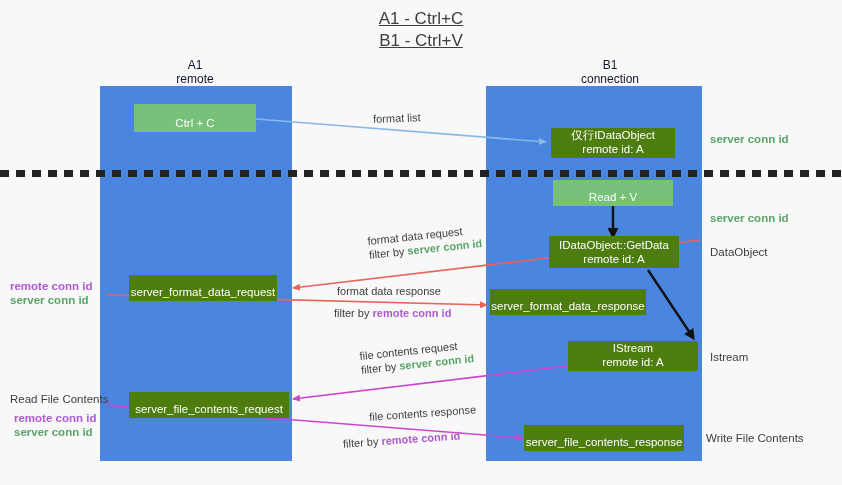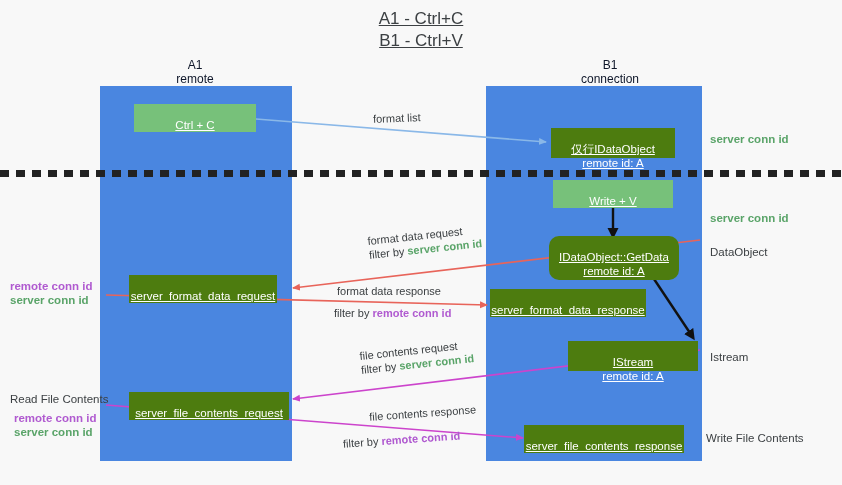--- a/index.html
+++ b/index.html
@@ -24,23 +24,23 @@
     text-align:center;font-size:12px;line-height:14px;color:#0f172a;
   }
 
   
   .lane{background:#4a86e0;}
 
   
   .box{
     box-sizing:border-box;
     display:flex;flex-direction:column;
-    align-items:center;justify-content:flex-start;
+    align-items:center;justify-content:flex-end;
     color:#ffffff;font-size:11.5px;line-height:14px;
-    text-align:center;padding:14px 4px;text-decoration:underline;
+    text-align:center;padding:2px 4px;
   }
   .box.orange{background:#fbb council;}
   .orange{background:#fbb040;}
   .orange{background:#4d7c0f;}
   .green{background:#77c17a;}
 
   
   .side-label{font-size:11.5px;line-height:14px;color:#3c4043;}
   .conn-green{color:#5aa469;font-weight:bold;font-size:11.5px;line-height:14px;}
   .conn-purple{color:#b05ad0;font-weight:bold;font-size:11.5px;line-height:14px;}
@@ -122,24 +122,24 @@
   <div class="abs box orange" style="left:129px;top:392px;width:160px;height:26px;">
     <span>server_file_contents_request</span>
   </div>
 
   <div class="abs box orange" style="left:551px;top:128px;width:124px;height:30px;">
     <span>仅行IDataObject</span>
     <span>remote id: A</span>
   </div>
 
   <div class="abs box green" style="left:553px;top:180px;width:120px;height:26px;">
-    <span>Write + V</span>
-  </div>
-
-  <div class="abs box orange" style="left:549px;top:236px;width:130px;height:44px;border-radius:10px;">
+    <span>Read + V</span>
+  </div>
+
+  <div class="abs box orange" style="left:549px;top:236px;width:130px;height:32px;">
     <span>IDataObject::GetData</span>
     <span>remote id: A</span>
   </div>
 
   <div class="abs box orange" style="left:490px;top:289px;width:156px;height:26px;">
     <span>server_format_data_response</span>
   </div>
 
   <div class="abs box orange" style="left:568px;top:341px;width:130px;height:30px;">
     <span>IStream</span>

